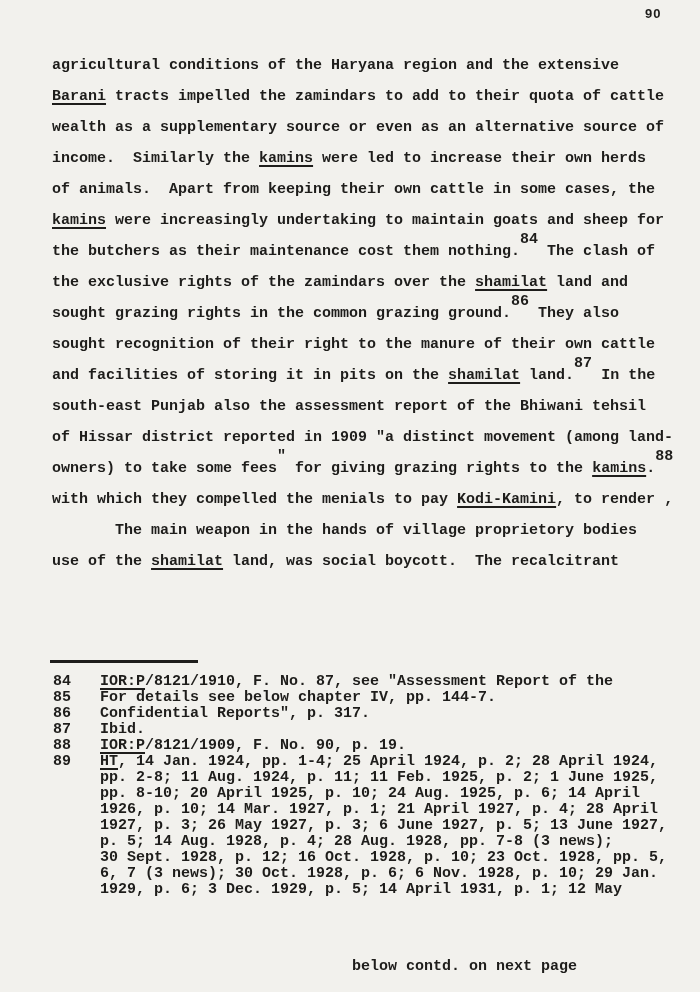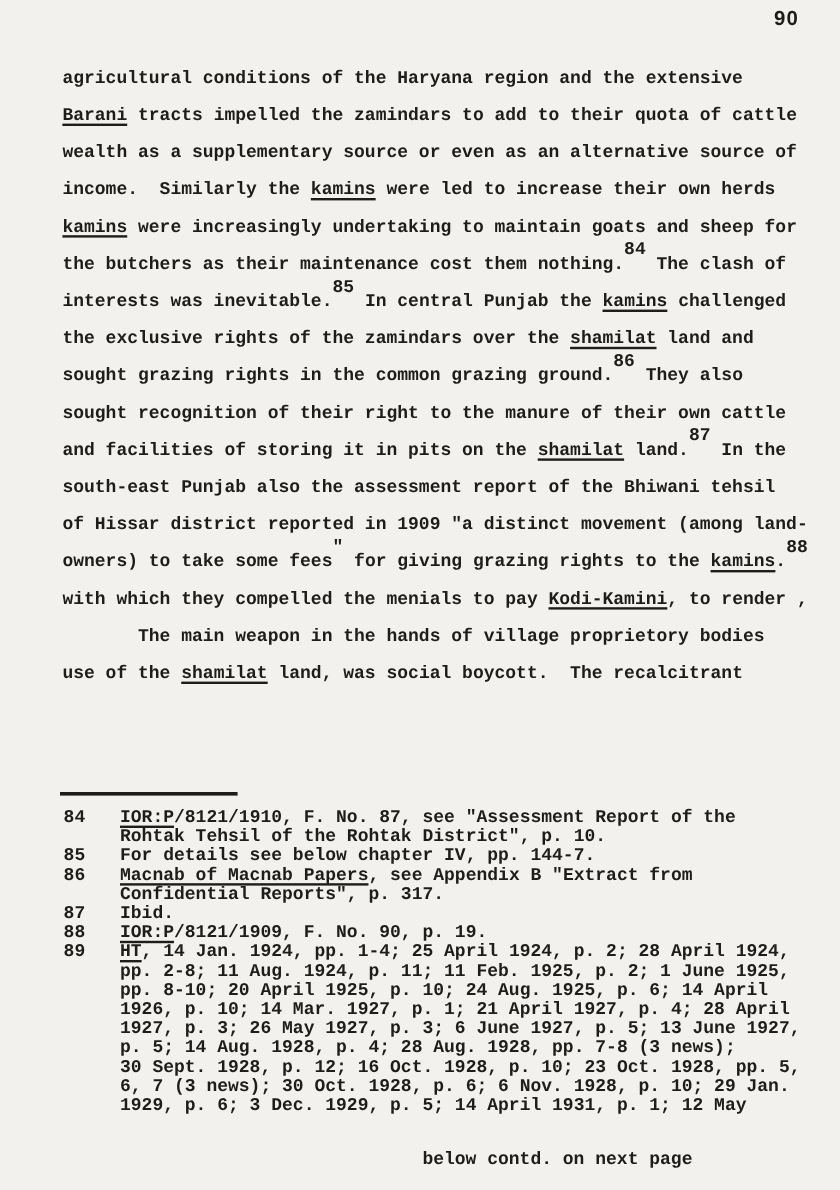--- a/index.html
+++ b/index.html
@@ -11,21 +11,21 @@
   }
   .page{
     position:absolute;inset:0;
     font-family:"Liberation Mono","DejaVu Sans Mono",monospace;
     font-weight:700;
     color:var(--ink,#1e1d1b);
   }
   .page-number{
     position:absolute;top:6px;left:645px;
     font-family:"Liberation Sans","DejaVu Sans",sans-serif;
-    font-size:17px;font-weight:700;letter-spacing:1px;
+    font-size:13px;font-weight:700;letter-spacing:1px;
   }
   .body-text{
     position:absolute;top:50px;left:52px;width:640px;
     font-size:15px;line-height:31px;
   }
   .line{white-space:pre;}
   .u{
     text-decoration:underline;
     text-decoration-thickness:2px;
     text-underline-offset:3px;
@@ -54,53 +54,51 @@
 </head>
 <body style="background: rgb(242, 241, 237);">
 
 <div class="page">
   <div class="page-number">90</div>
   <div class="body-text" id="body-text">
       <div class="line"><span>agricultural conditions of the Haryana region and the extensive</span></div>
       <div class="line"><span class="u">Barani</span><span> tracts impelled the zamindars to add to their quota of cattle</span></div>
       <div class="line"><span>wealth as a supplementary source or even as an alternative source of</span></div>
       <div class="line"><span>income.  Similarly the </span><span class="u">kamins</span><span> were led to increase their own herds</span></div>
+      <div class="line"><span>of animals.  Apart from keeping their own cattle in some cases, the</span></div>
       <div class="line"><span class="u">kamins</span><span> were increasingly undertaking to maintain goats and sheep for</span></div>
       <div class="line"><span>the butchers as their maintenance cost them nothing.</span><span class="sup">84</span><span> The clash of</span></div>
-      <div class="line"><span>interests was inevitable.</span><span class="sup">85</span><span> In central Punjab the </span><span class="u">kamins</span><span> challenged</span></div>
       <div class="line"><span>the exclusive rights of the zamindars over the </span><span class="u">shamilat</span><span> land and</span></div>
       <div class="line"><span>sought grazing rights in the common grazing ground.</span><span class="sup">86</span><span> They also</span></div>
       <div class="line"><span>sought recognition of their right to the manure of their own cattle</span></div>
       <div class="line"><span>and facilities of storing it in pits on the </span><span class="u">shamilat</span><span> land.</span><span class="sup">87</span><span> In the</span></div>
       <div class="line"><span>south-east Punjab also the assessment report of the Bhiwani tehsil</span></div>
       <div class="line"><span>of Hissar district reported in 1909 "a distinct movement (among land-</span></div>
       <div class="line"><span>owners) to take some fees</span><span class="sup">"</span><span> for giving grazing rights to the </span><span class="u">kamins</span><span>.</span><span class="sup">88</span></div>
       <div class="line"><span>with which they compelled the menials to pay </span><span class="u">Kodi-Kamini</span><span>, to render ,</span></div>
       <div class="line"><span>       The main weapon in the hands of village proprietory bodies</span></div>
       <div class="line"><span>use of the </span><span class="u">shamilat</span><span> land, was social boycott.  The recalcitrant</span></div>
     </div>
   <div class="footnote-separator"></div>
   <div class="footnotes" id="footnotes">
       <div class="fn">
         <span class="fn-num">84</span>
         <div class="fn-lines">
           <div class="line"><span class="u">IOR:P</span><span>/8121/1910, F. No. 87, see "Assessment Report of the</span></div>
-          <div class="line"><span>Rohtak Tehsil of the Rohtak District", p. 10.</span></div>
         </div>
       </div>
       <div class="fn">
         <span class="fn-num">85</span>
         <div class="fn-lines">
           <div class="line"><span>For details see below chapter IV, pp. 144-7.</span></div>
         </div>
       </div>
       <div class="fn">
         <span class="fn-num">86</span>
         <div class="fn-lines">
-          <div class="line"><span class="u">Macnab of Macnab Papers</span><span>, see Appendix B "Extract from</span></div>
           <div class="line"><span>Confidential Reports", p. 317.</span></div>
         </div>
       </div>
       <div class="fn">
         <span class="fn-num">87</span>
         <div class="fn-lines">
           <div class="line"><span>Ibid.</span></div>
         </div>
       </div>
       <div class="fn">

